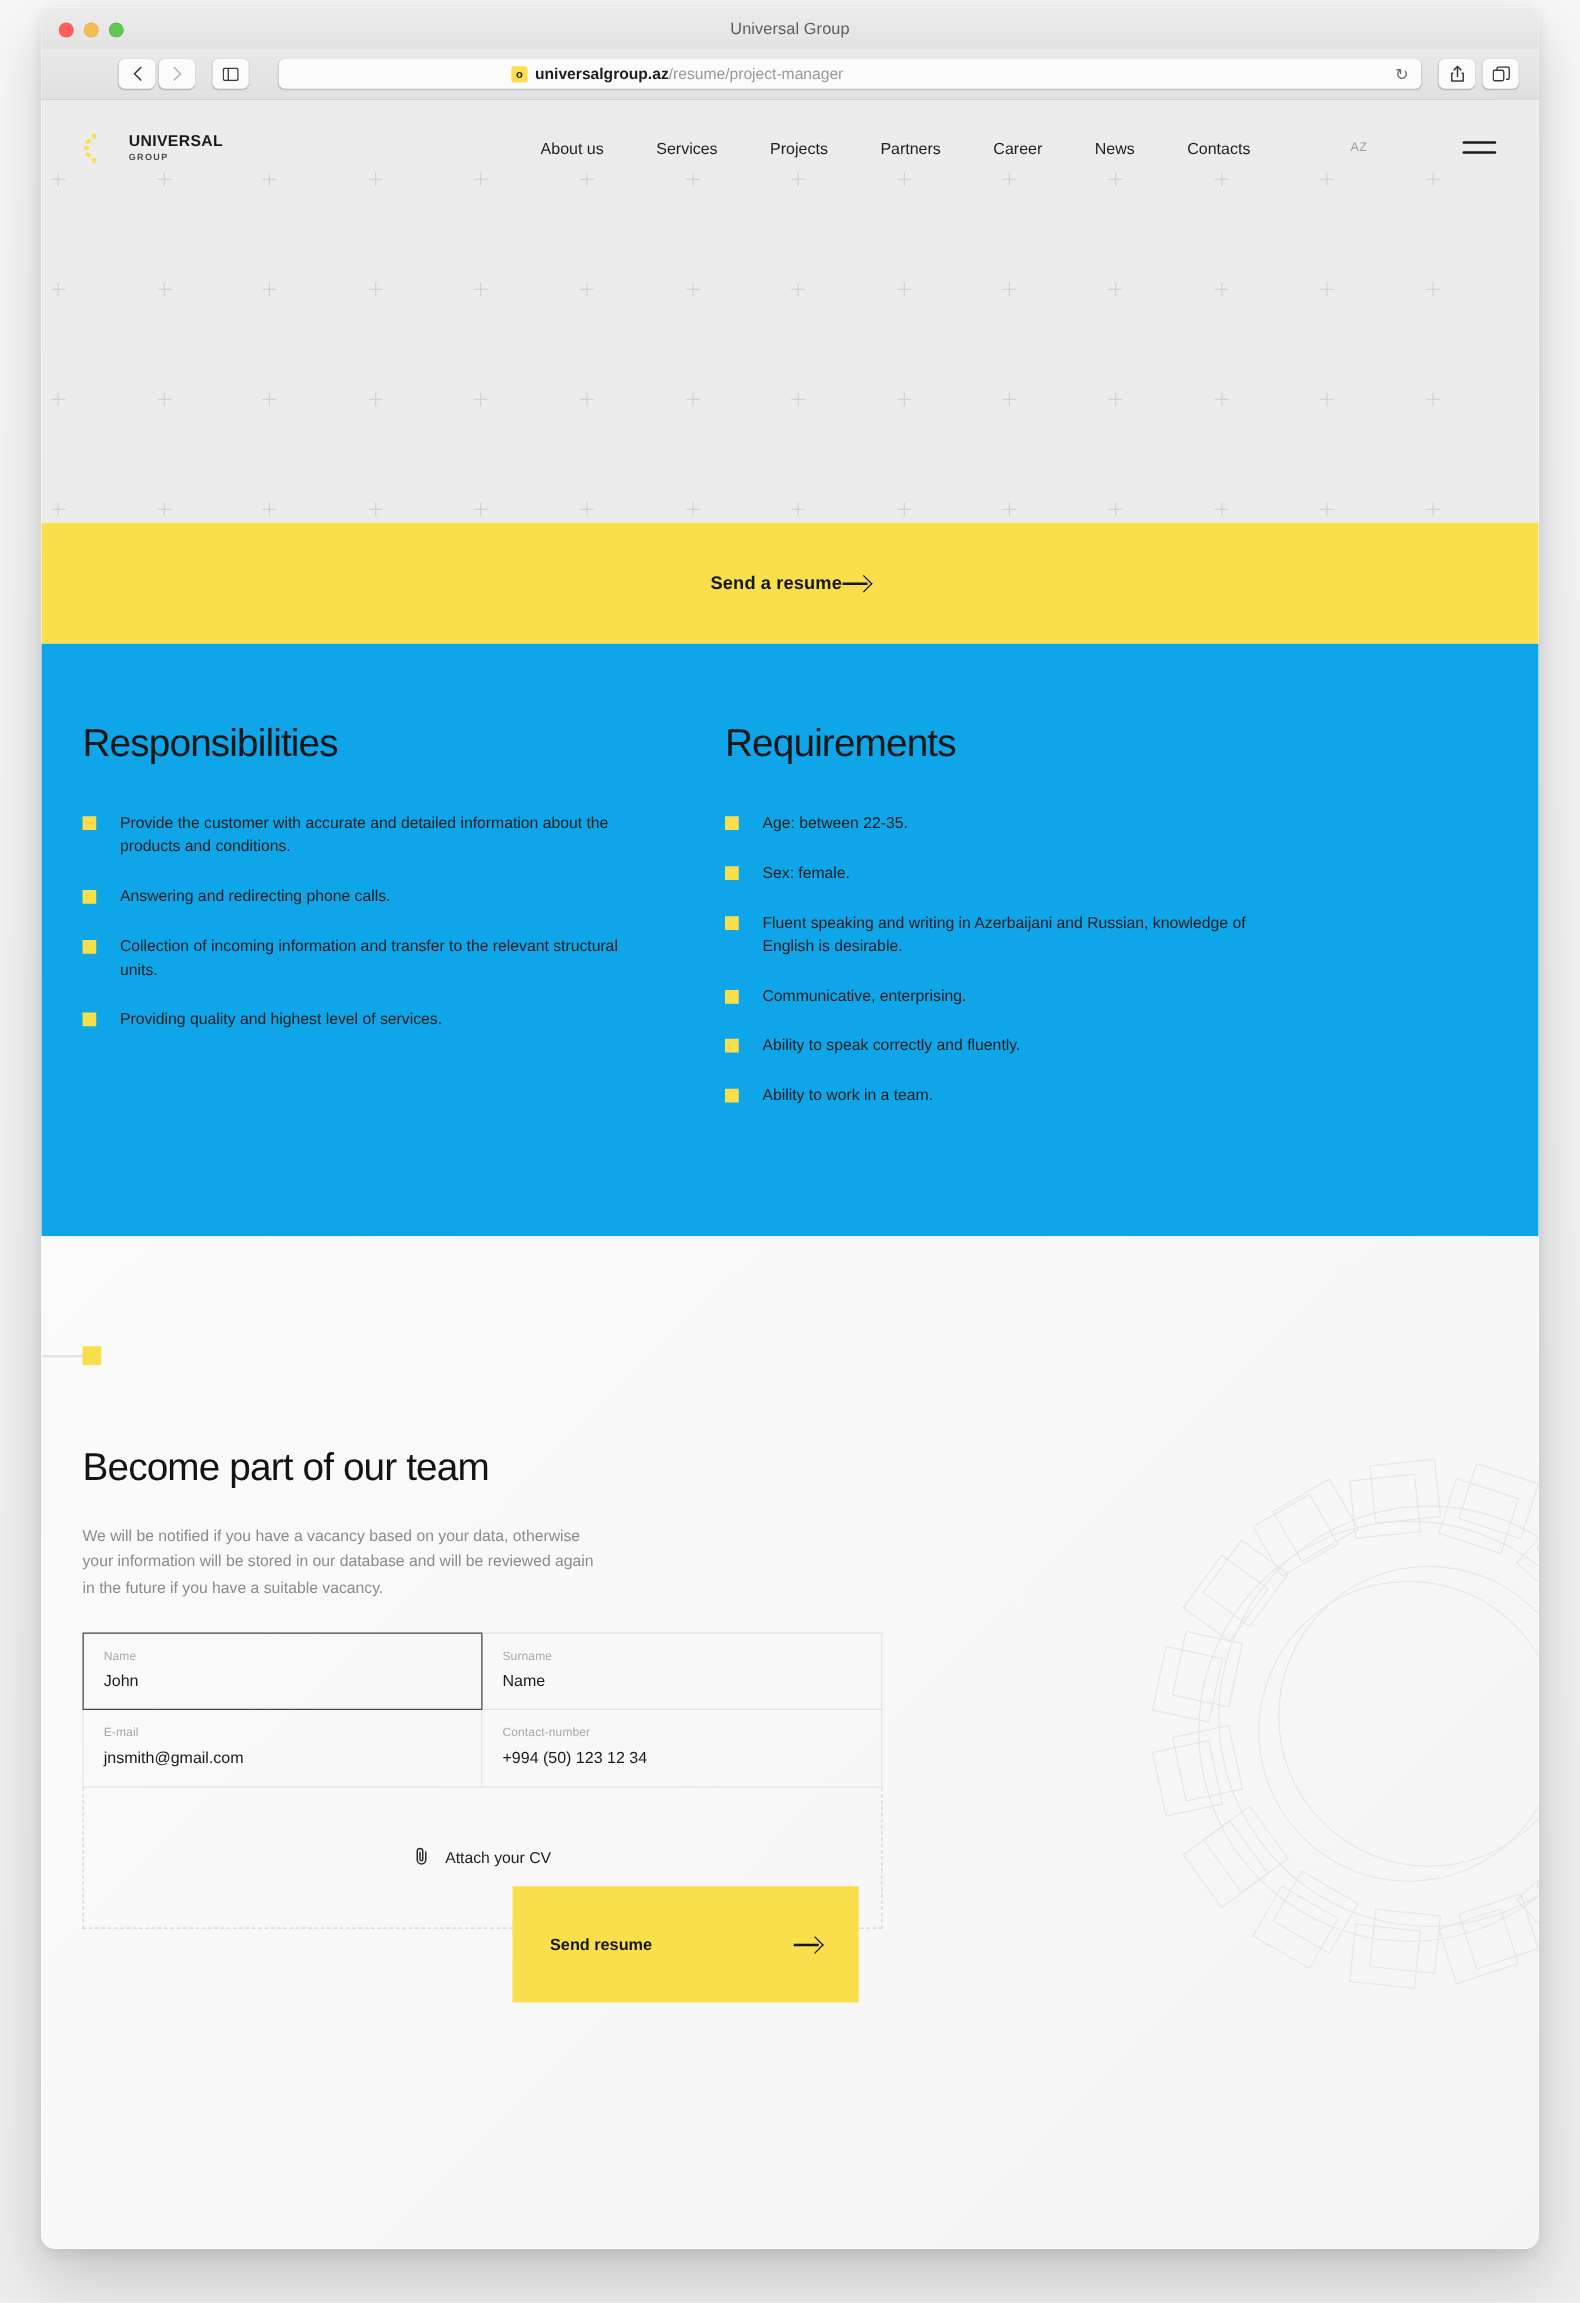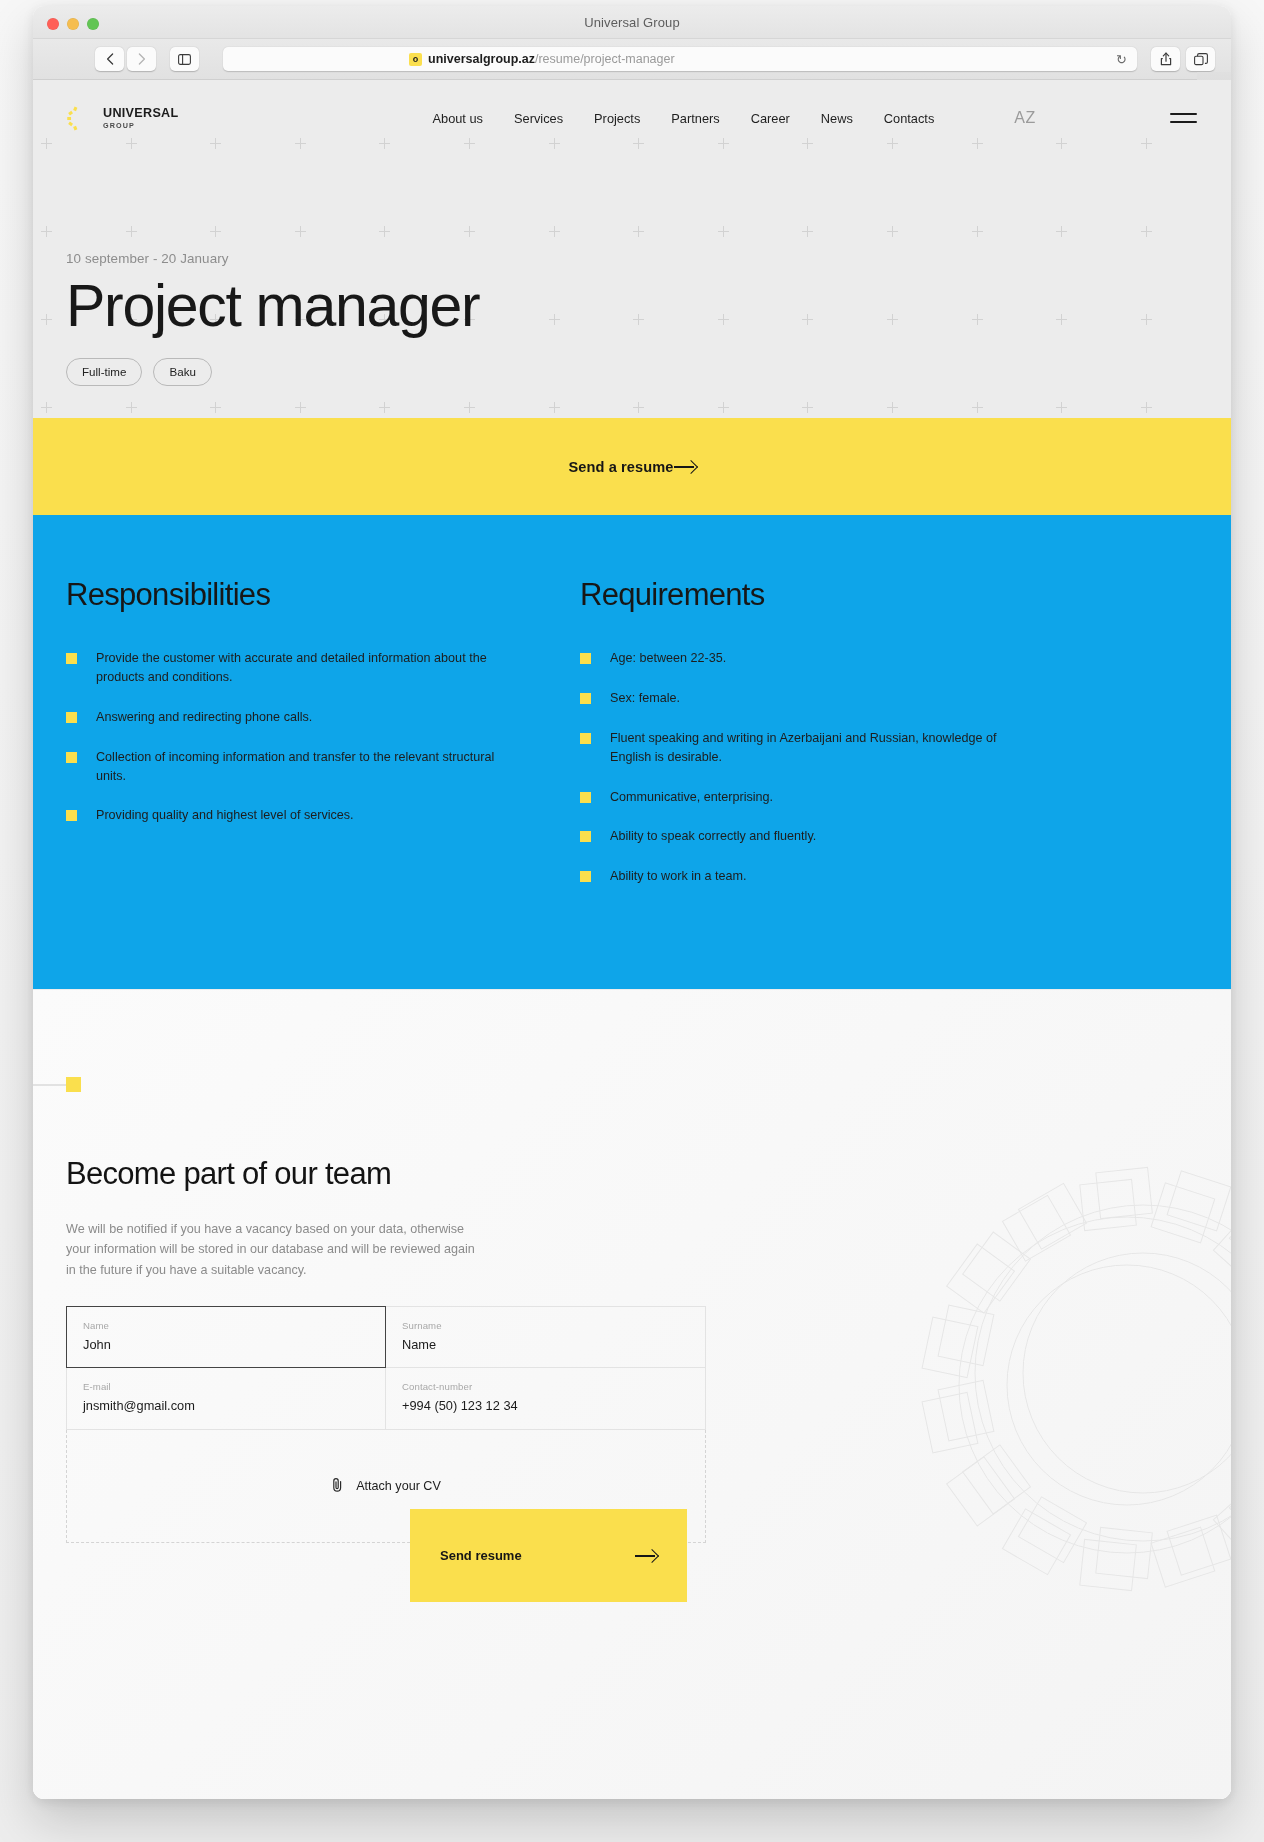--- a/index.html
+++ b/index.html
@@ -128,23 +128,23 @@
   .sitenav {
     position: absolute; left: 0; right: 0; top: 0; height: 76px;
     display: flex; align-items: center;
   }
   .logo { display: flex; align-items: center; gap: 10px; margin-left: 33px; }
   .logomark { width: 27px; height: 27px; position: relative; }
   .logotext { line-height: 1.05; }
   .logotext .l1 { font-size: 12.6px; font-weight: 700; letter-spacing: .3px; color: #1b1b1b; }
   .logotext .l2 { font-size: 7.2px; font-weight: 700; letter-spacing: 1.1px; color: #4a4a4a; margin-top: 2px; }
 
-  .navlinks { display: flex; gap: 31px; margin-left: 254px; }
+  .navlinks { display: flex; gap: 42px; margin-left: 254px; }
   .navlinks a { font-size: 12.8px; color: #1e1e1e; text-decoration: none; }
-  .lang { margin-left: 80px; font-size: 16px; color: #9b9b9b; letter-spacing: .4px; }
+  .lang { margin-left: 80px; font-size: 10px; color: #9b9b9b; letter-spacing: .4px; }
   .burger { margin-left: auto; margin-right: 34px; width: 27px; }
   .burger span { display: block; height: 1.8px; background: #1b1b1b; border-radius: 1px; }
   .burger span + span { margin-top: 6px; }
 
   .heroinner { position: absolute; left: 33px; top: 171px; }
   .herodate { font-size: 13.4px; color: #8d8d8d; letter-spacing: .1px; }
   .herotitle {
     font-size: 59px; font-weight: 500; color: #181818;
     letter-spacing: -1.3px; margin-top: 9px; line-height: 1.06;
   }
@@ -399,28 +399,20 @@
           </div>
 
           <div class="lang">AZ</div>
 
           <div class="burger">
             <span></span>
             <span></span>
           </div>
         </nav>
 
-        <div class="heroinner">
-          <div class="herodate">10 september - 20 January</div>
-          <h1 class="herotitle">Project manager</h1>
-          <div class="chips">
-            <div class="chip">Full-time</div>
-            <div class="chip">Baku</div>
-          </div>
-        </div>
       </section>
 
       <div class="band">
         <span class="lbl">Send a resume</span>
         <span class="arrow"></span>
       </div>
 
       <section class="listsec">
         <div class="col left">
           <h2 class="h2">Responsibilities</h2>

